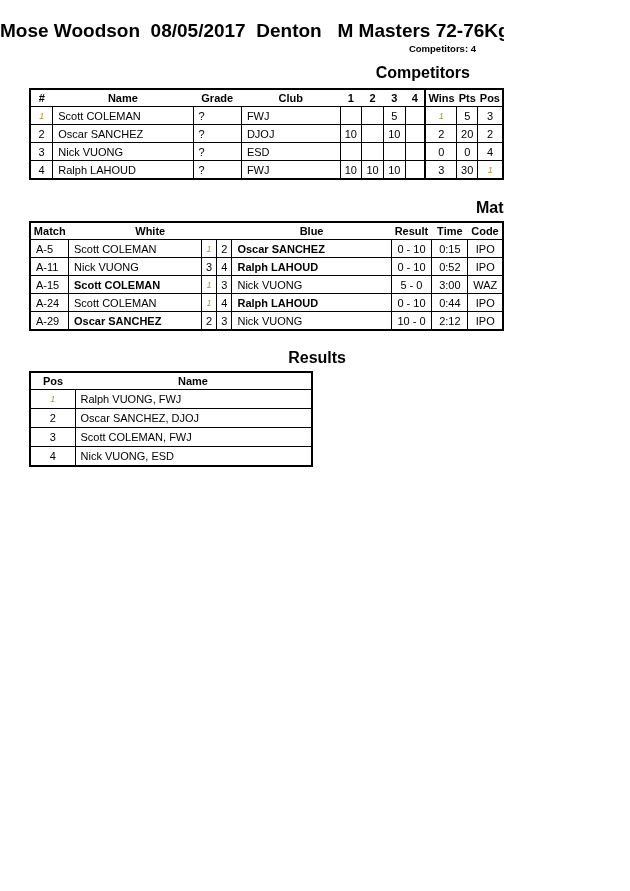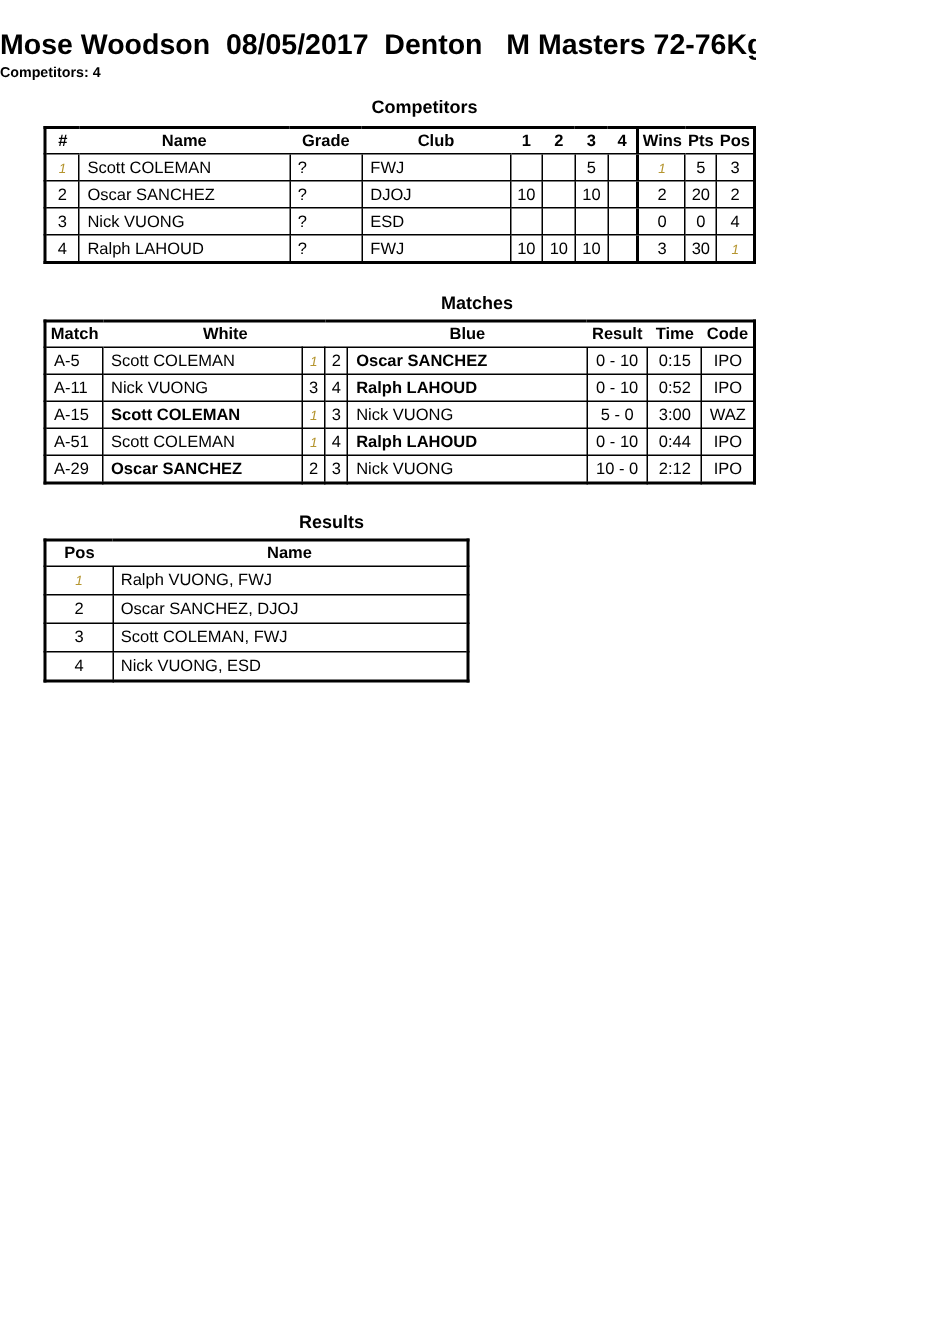--- a/index.html
+++ b/index.html
@@ -5,24 +5,24 @@
   html,body { margin:0; padding:0; background:#ffffff; }
   .page {
     position:relative; width:504px; height:891px; background:#ffffff;
     color:#000; font-family:"Liberation Sans", sans-serif; overflow:hidden;
   }
   .title {
     padding-top:20px; font-size:19px; font-weight:bold;
     text-align:center; white-space:pre;
   }
   .count {
-    margin-top:1px; padding-right:28px; 
+    margin-top:1px; padding-right:28px; text-align:right;
     font-size:9.5px; font-weight:bold;
   }
-  .sec-head { font-weight:bold; font-size:12px; text-align:center;padding-left:48px; }
+  .sec-head { font-weight:bold; font-size:16px; text-align:right; }
   .sec-head.competitors { width:470px; margin-top:10px; }
   .sec-head.matches     { width:540px; margin-top:19px; }
   .sec-head.results     { width:346px; margin-top:18px; }
 
   table {
     border-collapse:collapse; table-layout:fixed;
     margin-left:29px; font-size:11px; border:2px solid #000;
   }
   table.competitors { margin-top:6px; }
   table.matches     { margin-top:4px; }
@@ -184,21 +184,21 @@
         <td class="l">A-15</td>
         <td class="l" style="font-weight: bold;">Scott COLEMAN</td>
         <td class="faint-one">1</td>
         <td>3</td>
         <td class="l">Nick VUONG</td>
         <td>5 - 0</td>
         <td>3:00</td>
         <td>WAZ</td>
       </tr>
       <tr>
-        <td class="l">A-51</td>
+        <td class="l">A-24</td>
         <td class="l">Scott COLEMAN</td>
         <td class="faint-one">1</td>
         <td>4</td>
         <td class="l" style="font-weight: bold;">Ralph LAHOUD</td>
         <td>0 - 10</td>
         <td>0:44</td>
         <td>IPO</td>
       </tr>
       <tr>
         <td class="l">A-29</td>

